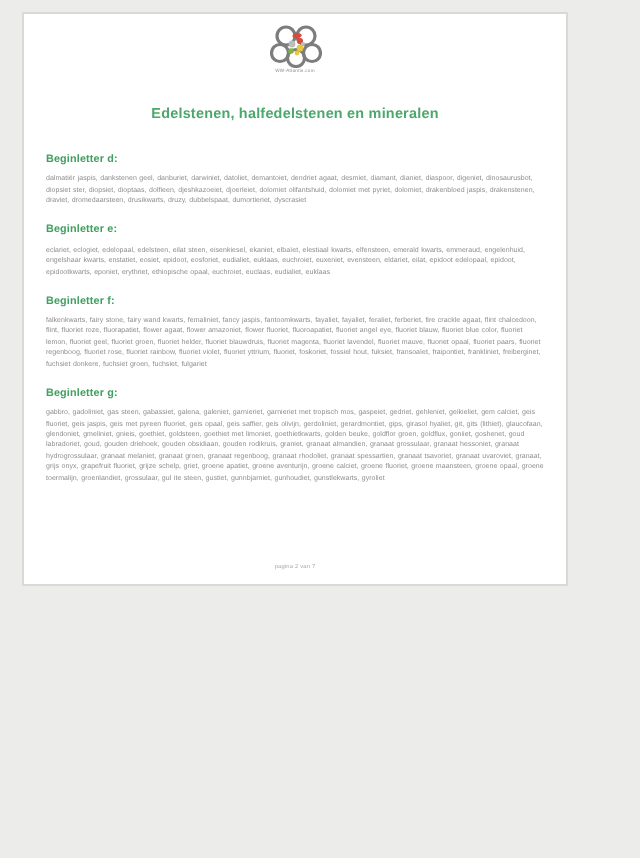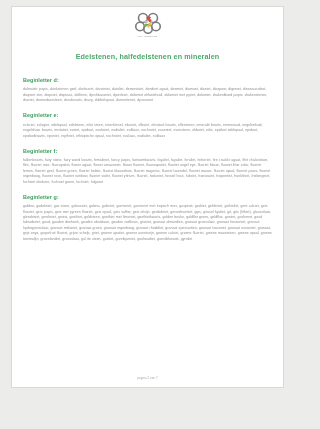--- a/index.html
+++ b/index.html
@@ -14,21 +14,21 @@
     font-family: "Liberation Sans", sans-serif;
     overflow: hidden;
   }
 
   
   .page-sheet {
     position: absolute;
     left: 11px;
     top: 6px;
     width: 273px;
-    height: 382px;
+    height: 287px;
     background: #ffffff;
     border: 1px solid #d9dad6;
     box-sizing: border-box;
     overflow: hidden;
   }
 
   
   .doc-header {
     text-align: center;
     padding-top: 5px;

